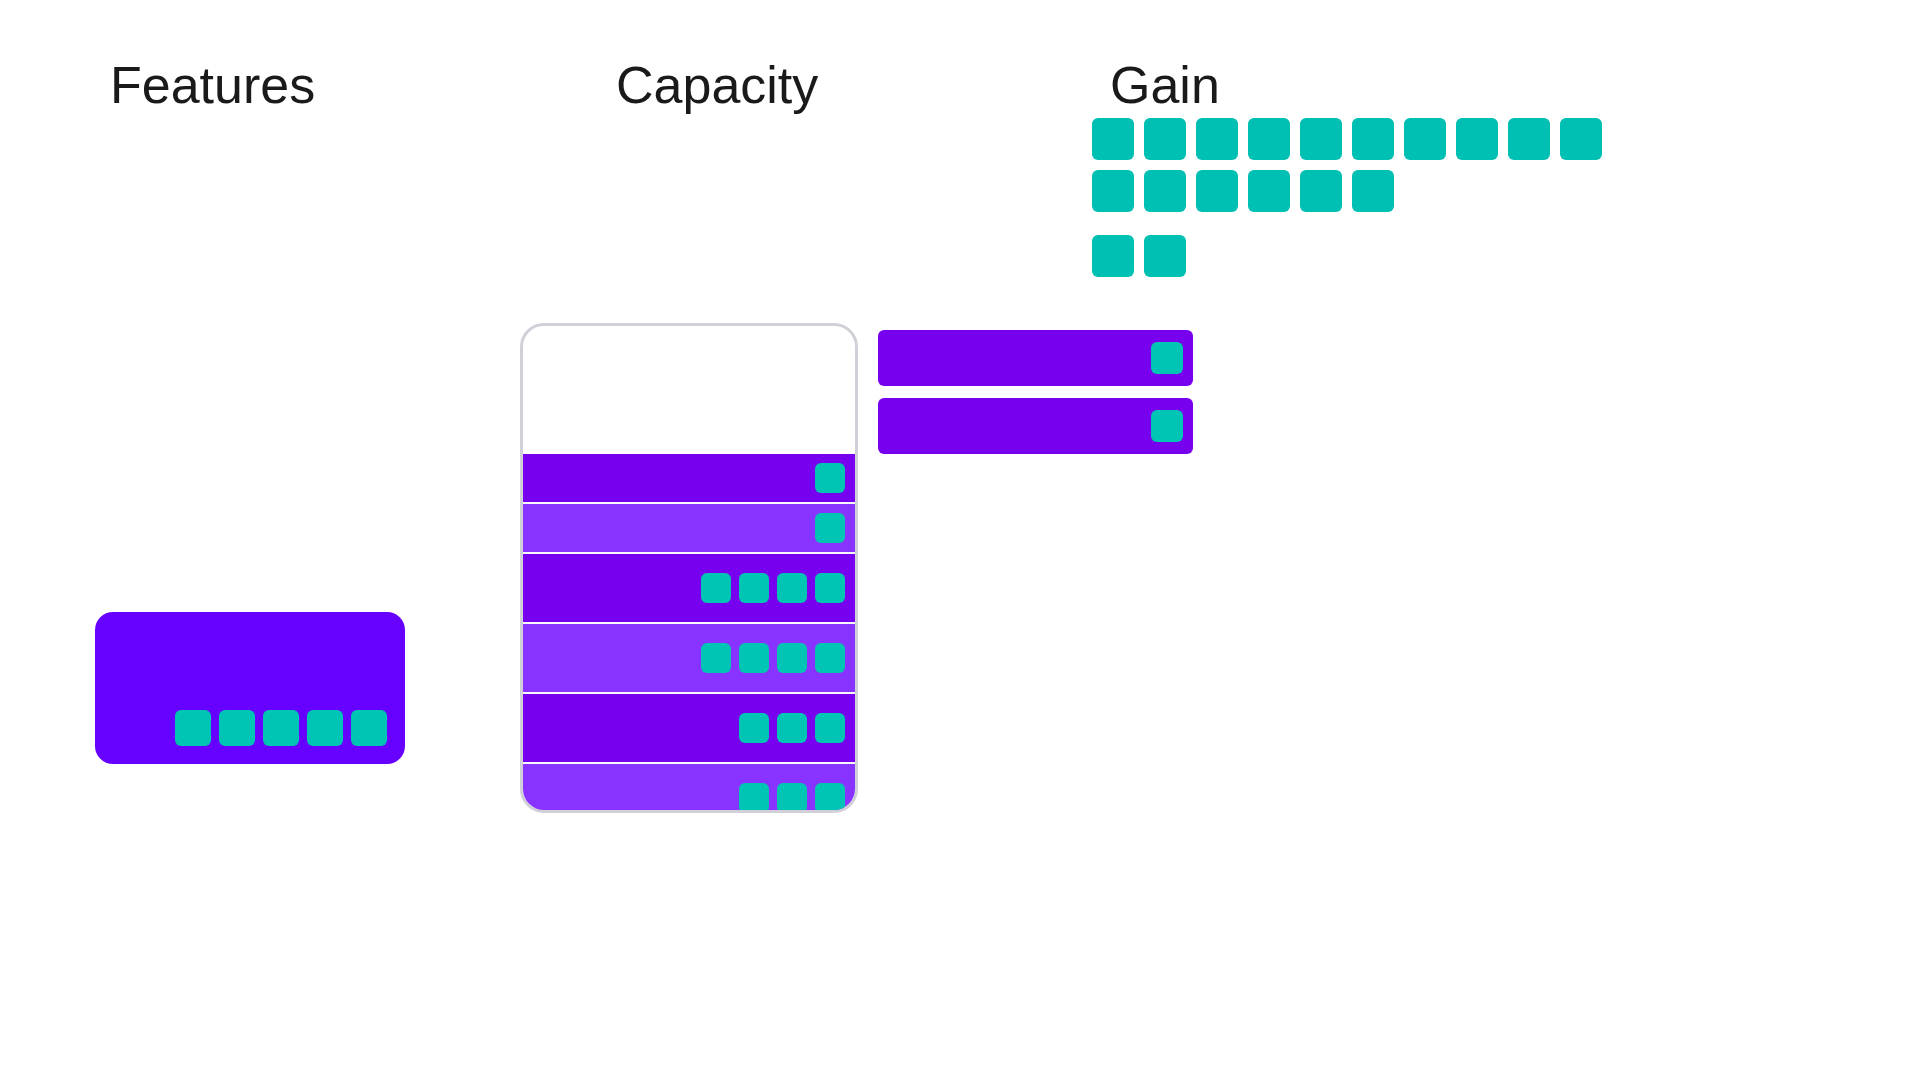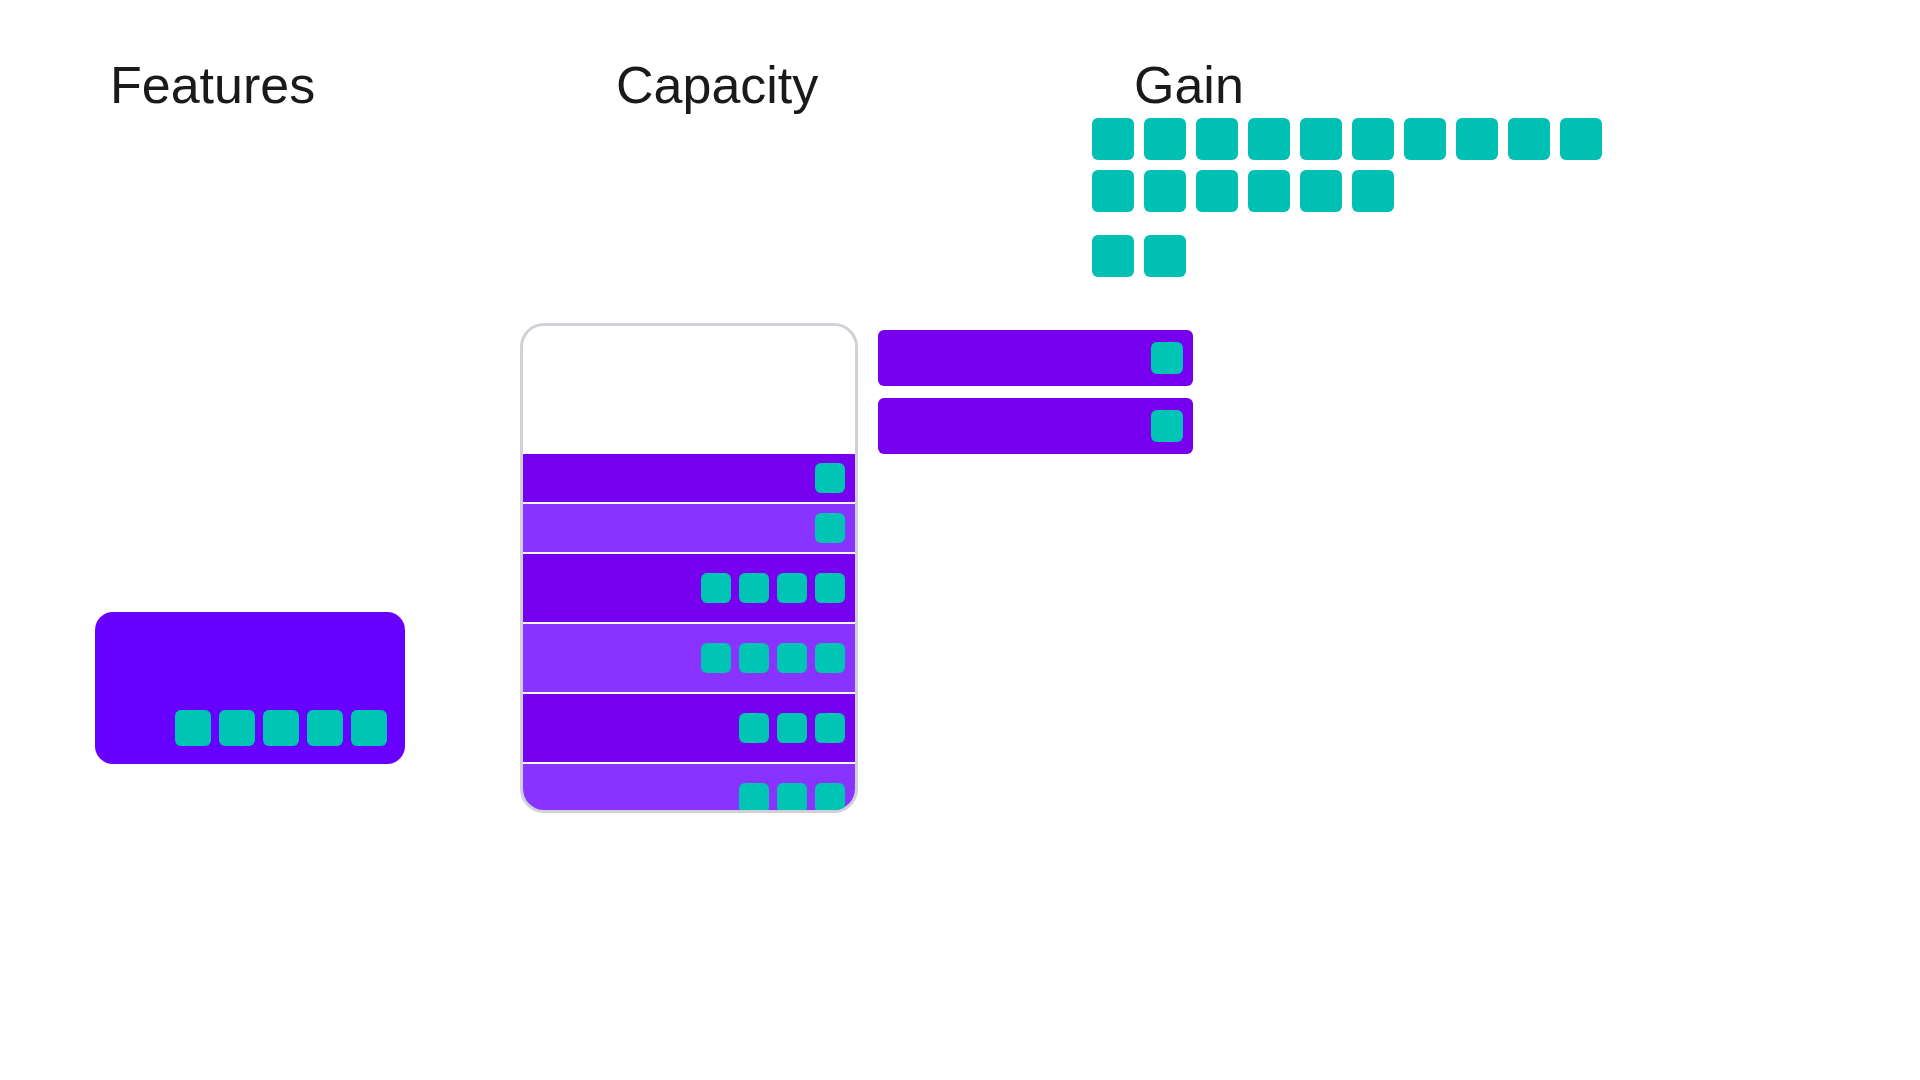--- a/index.html
+++ b/index.html
@@ -28,21 +28,20 @@
     
     #title-capacity {
       top: 55px;
       left: 616px;
     }
 
     
     #title-gain {
       top: 55px;
       left: 1110px;
-      margin-left: 24px;
     }
 
     
     .feature-block {
       position: absolute;
       top: 612px;
       left: 95px;
       width: 310px;
       height: 152px;
       background: #6600ff;

